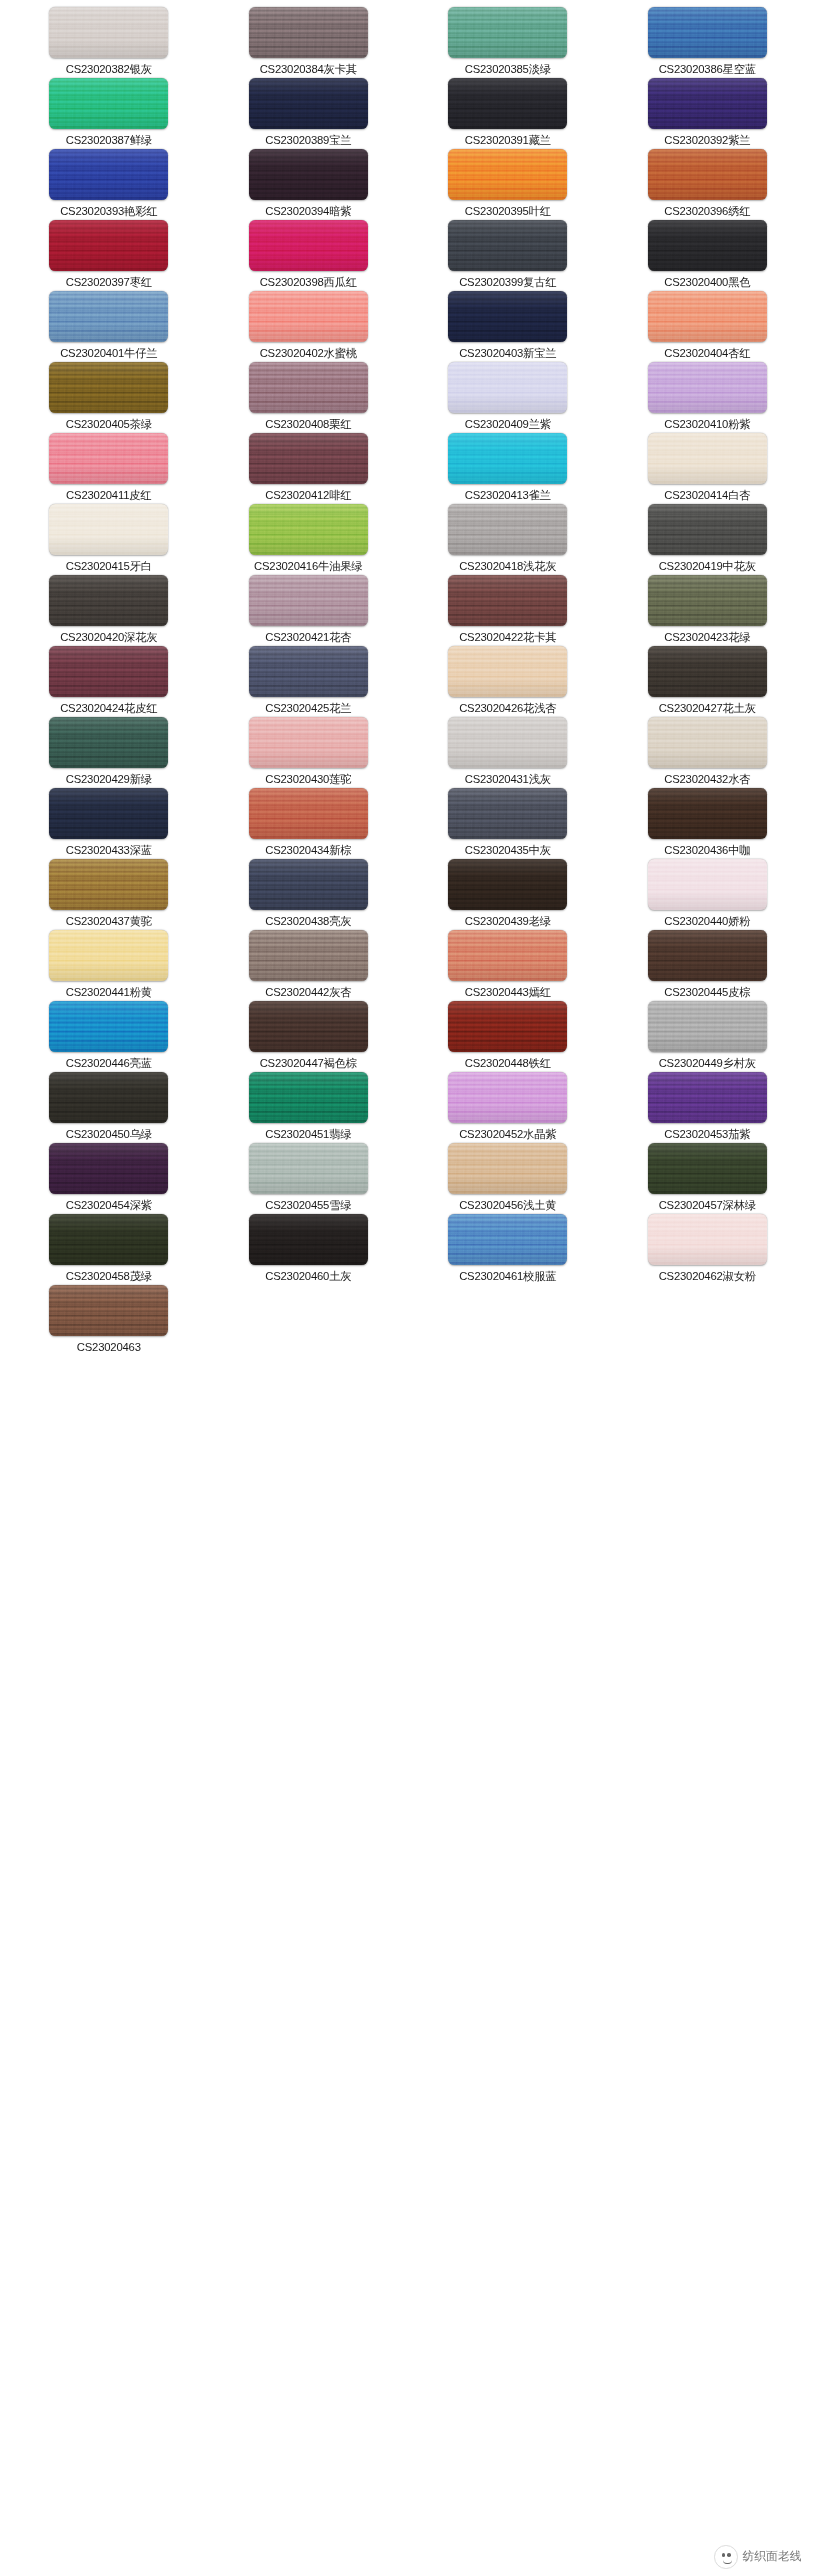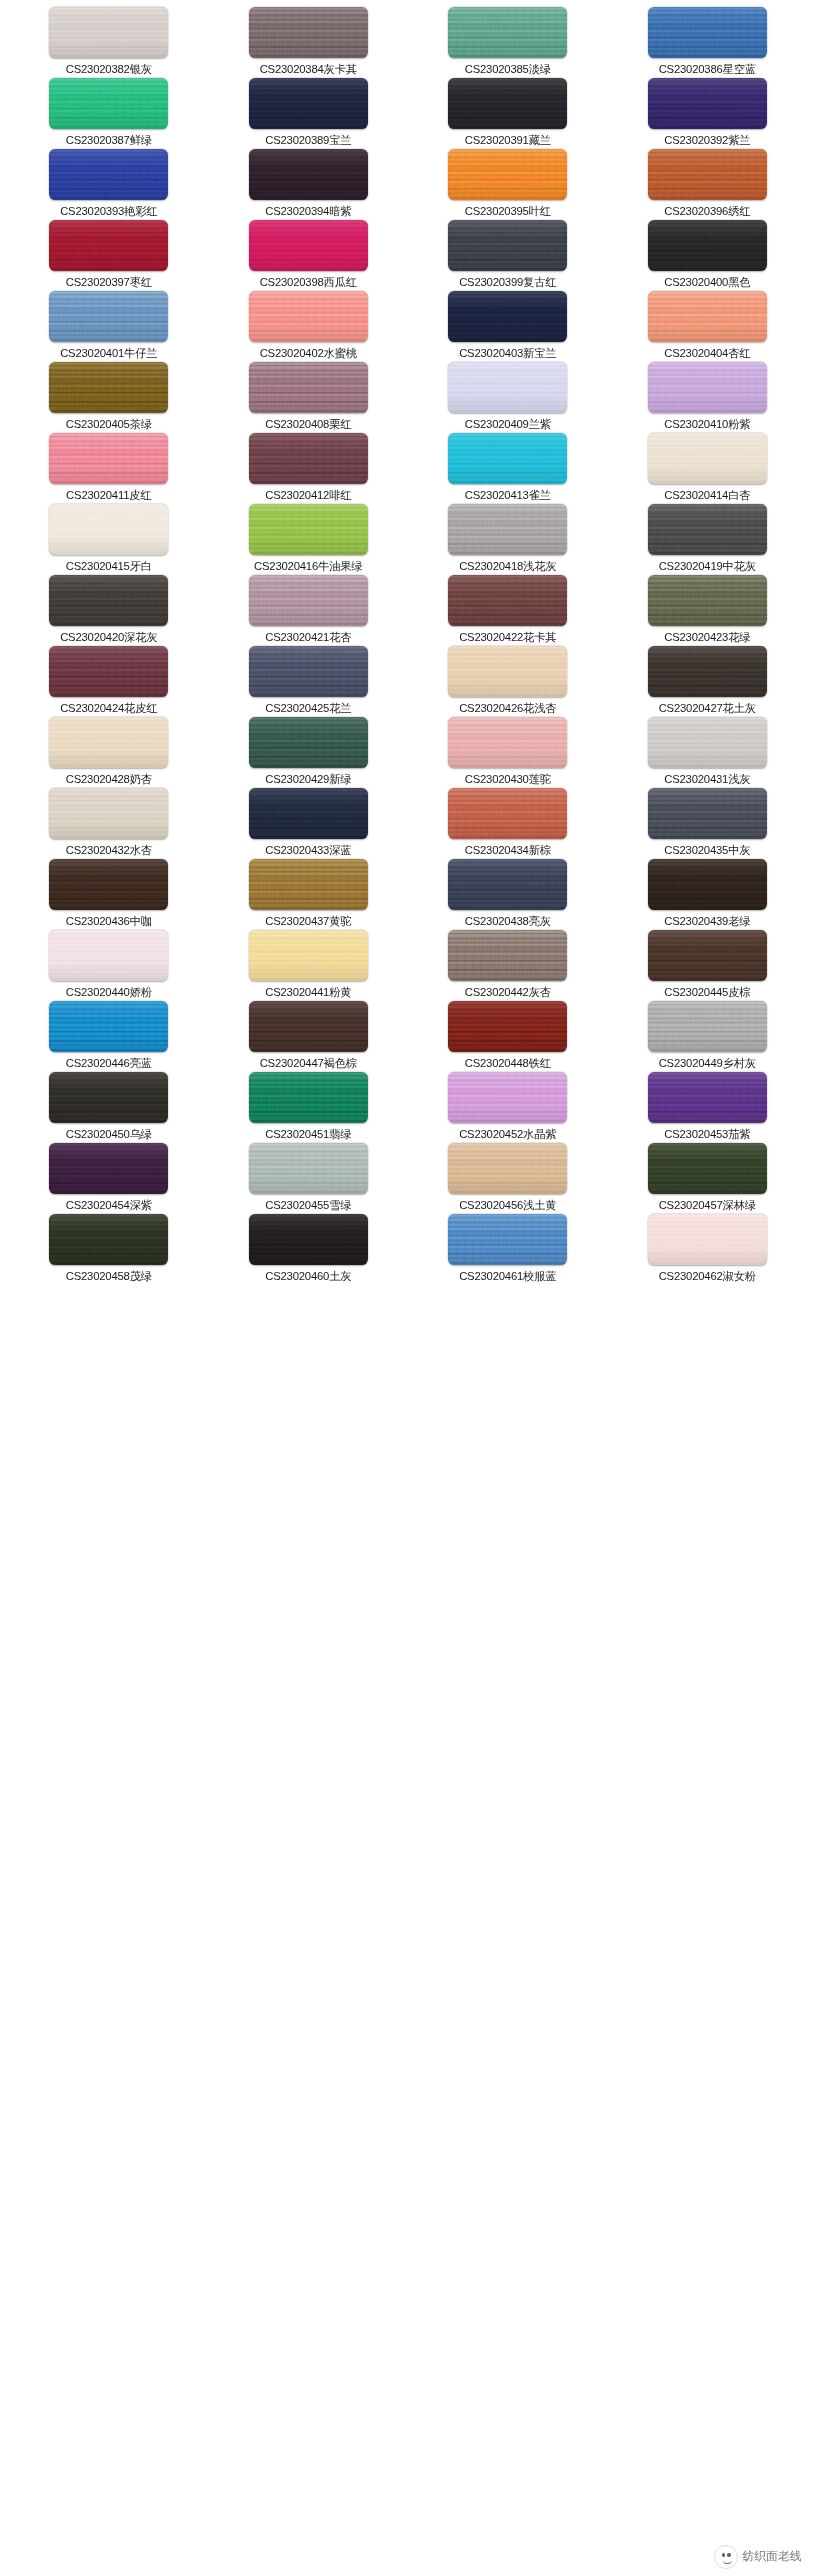--- a/index.html
+++ b/index.html
@@ -414,27 +414,20 @@
         <div class="label">CS23020426花浅杏</div>
       </div>
       <div class="cell">
         <div class="swatch" style="background-color: rgb(58, 52, 46);">
           <div class="tex"></div>
           <div class="sheen"></div>
         </div>
         <div class="label">CS23020427花土灰</div>
       </div>
       <div class="cell">
-        <div class="swatch" style="background-color: rgb(234, 219, 194);">
-          <div class="tex"></div>
-          <div class="sheen"></div>
-        </div>
-        <div class="label">CS23020428奶杏</div>
-      </div>
-      <div class="cell">
         <div class="swatch" style="background-color: rgb(54, 88, 78);">
           <div class="tex"></div>
           <div class="sheen"></div>
         </div>
         <div class="label">CS23020429新绿</div>
       </div>
       <div class="cell">
         <div class="swatch" style="background-color: rgb(232, 175, 174);">
           <div class="tex"></div>
           <div class="sheen"></div>
@@ -519,20 +512,27 @@
         <div class="label">CS23020441粉黄</div>
       </div>
       <div class="cell">
         <div class="swatch" style="background-color: rgb(138, 120, 112);">
           <div class="tex"></div>
           <div class="sheen"></div>
         </div>
         <div class="label">CS23020442灰杏</div>
       </div>
       <div class="cell">
+        <div class="swatch" style="background-color: rgb(216, 128, 102);">
+          <div class="tex"></div>
+          <div class="sheen"></div>
+        </div>
+        <div class="label">CS23020443嫣红</div>
+      </div>
+      <div class="cell">
         <div class="swatch" style="background-color: rgb(74, 52, 42);">
           <div class="tex"></div>
           <div class="sheen"></div>
         </div>
         <div class="label">CS23020445皮棕</div>
       </div>
       <div class="cell">
         <div class="swatch" style="background-color: rgb(22, 137, 200);">
           <div class="tex"></div>
           <div class="sheen"></div>
@@ -636,20 +636,27 @@
           <div class="sheen"></div>
         </div>
         <div class="label">CS23020461校服蓝</div>
       </div>
       <div class="cell">
         <div class="swatch" style="background-color: rgb(244, 222, 220);">
           <div class="tex"></div>
           <div class="sheen"></div>
         </div>
         <div class="label">CS23020462淑女粉</div>
+      </div>
+      <div class="cell">
+        <div class="swatch" style="background-color: rgb(122, 83, 64);">
+          <div class="tex"></div>
+          <div class="sheen"></div>
+        </div>
+        <div class="label">CS23020463</div>
       </div>
     </div>
 
   <div id="watermark">
     <div id="wm-badge">
       <div id="wm-mouth"></div>
     </div>
     <div id="wm-text">纺织面老线</div>
   </div>
 

